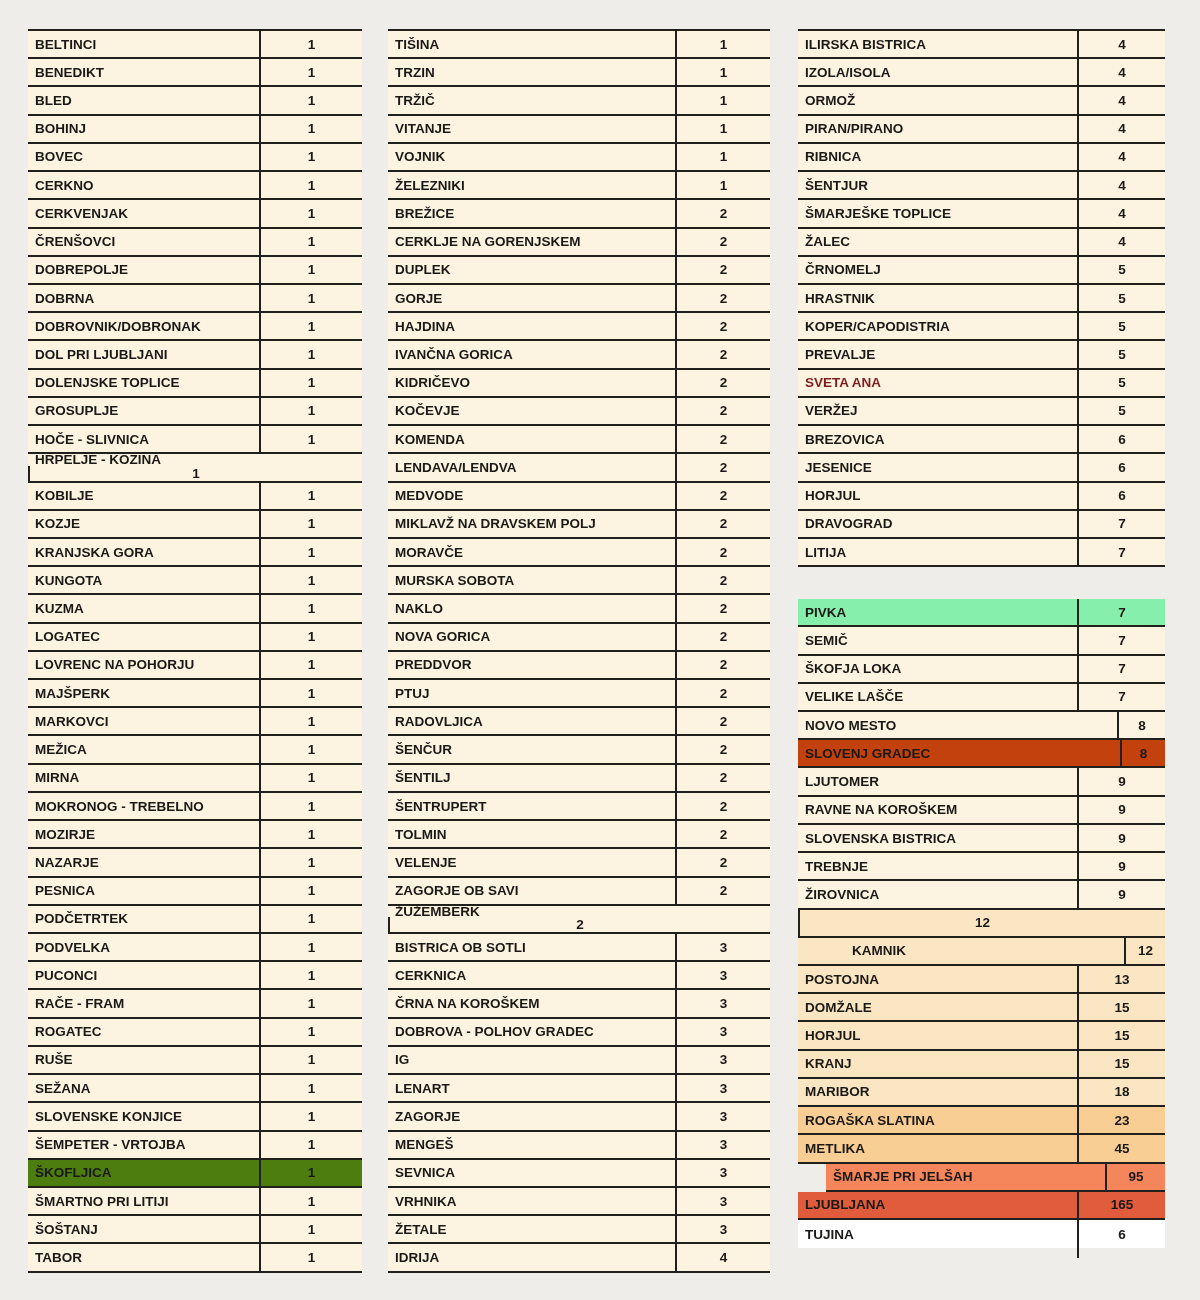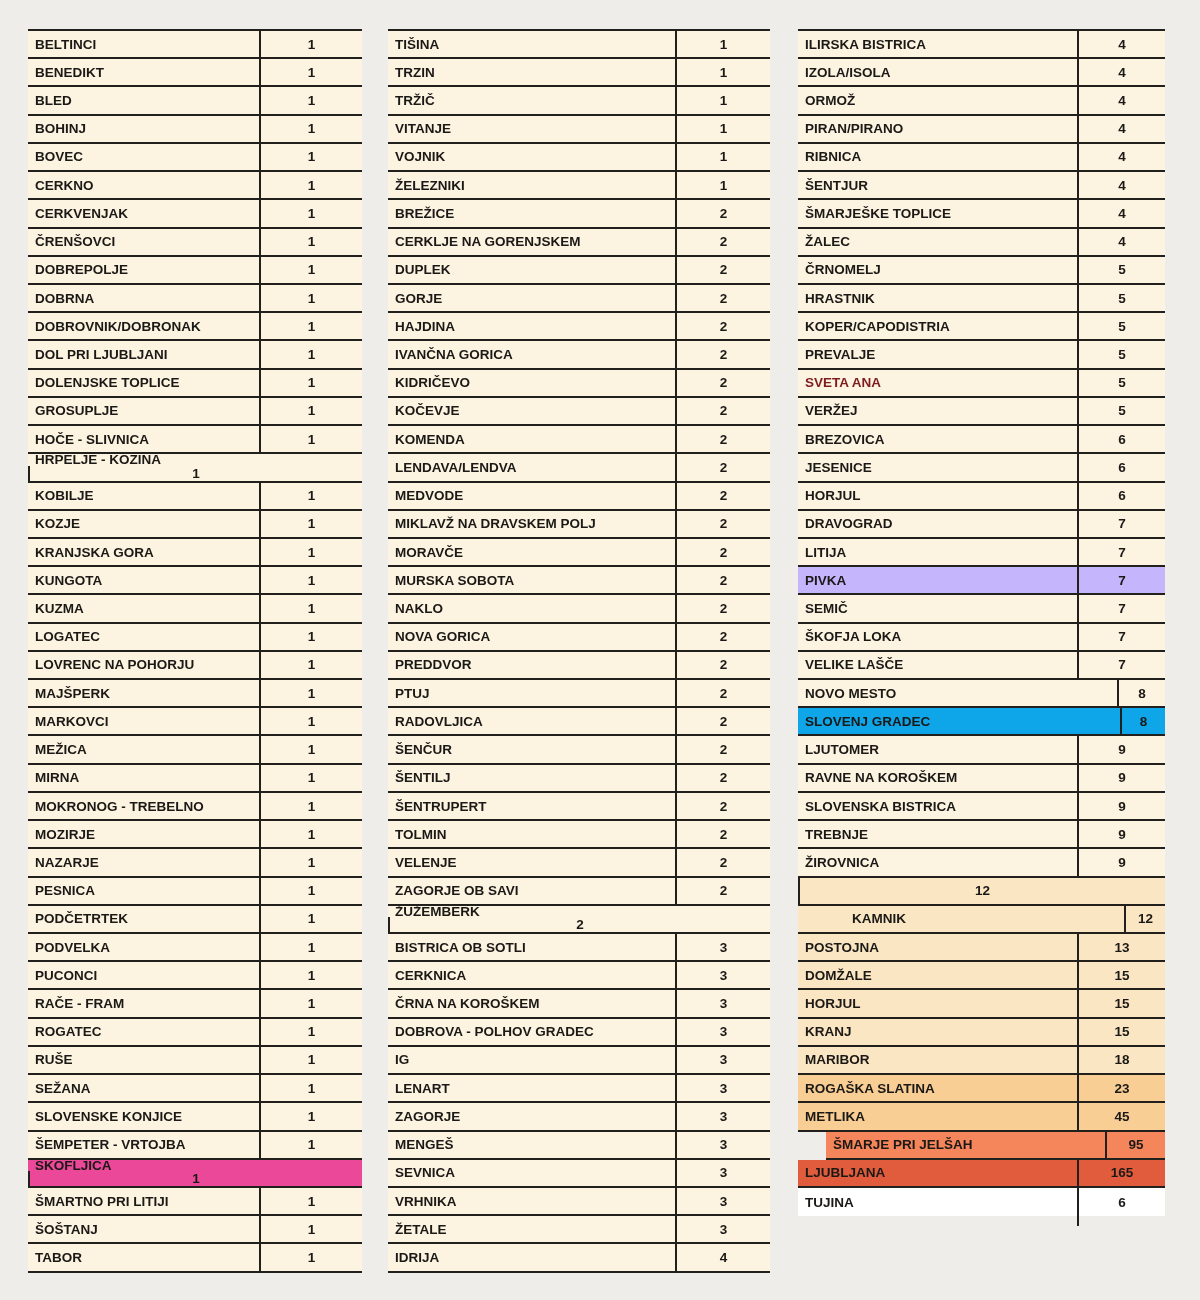--- a/index.html
+++ b/index.html
@@ -202,21 +202,21 @@
       <div class="cell-value" style="color: rgb(27, 25, 22);">1</div>
     </div>
     <div class="row" style="background: rgb(252, 243, 225);">
       <div class="cell-name" style="color: rgb(27, 25, 22);">SLOVENSKE KONJICE</div>
       <div class="cell-value" style="color: rgb(27, 25, 22);">1</div>
     </div>
     <div class="row" style="background: rgb(252, 243, 225);">
       <div class="cell-name" style="color: rgb(27, 25, 22);">ŠEMPETER - VRTOJBA</div>
       <div class="cell-value" style="color: rgb(27, 25, 22);">1</div>
     </div>
-    <div class="row" style="background: #ec4899; flex-direction: column;">
+    <div class="row" style="background: #4d7c0f;">
       <div class="cell-name" style="color: rgb(27, 25, 22);">ŠKOFLJICA</div>
       <div class="cell-value" style="color: rgb(27, 25, 22);">1</div>
     </div>
     <div class="row" style="background: rgb(252, 243, 225);">
       <div class="cell-name" style="color: rgb(27, 25, 22);">ŠMARTNO PRI LITIJI</div>
       <div class="cell-value" style="color: rgb(27, 25, 22);">1</div>
     </div>
     <div class="row" style="background: rgb(252, 243, 225);">
       <div class="cell-name" style="color: rgb(27, 25, 22);">ŠOŠTANJ</div>
       <div class="cell-value" style="color: rgb(27, 25, 22);">1</div>
@@ -474,41 +474,41 @@
       <div class="cell-value" style="color: rgb(27, 25, 22);">6</div>
     </div>
     <div class="row" style="background: rgb(252, 243, 225);">
       <div class="cell-name" style="color: rgb(27, 25, 22);">DRAVOGRAD</div>
       <div class="cell-value" style="color: rgb(27, 25, 22);">7</div>
     </div>
     <div class="row" style="background: rgb(252, 243, 225);">
       <div class="cell-name" style="color: rgb(27, 25, 22);">LITIJA</div>
       <div class="cell-value" style="color: rgb(27, 25, 22);">7</div>
     </div>
-    <div class="row" style="background: #c4b5fd;">
+    <div class="row" style="background: #86efac; margin-top: 32px;">
       <div class="cell-name" style="color: rgb(27, 25, 22);">PIVKA</div>
       <div class="cell-value" style="color: rgb(27, 25, 22);">7</div>
     </div>
     <div class="row" style="background: rgb(252, 243, 225);">
       <div class="cell-name" style="color: rgb(27, 25, 22);">SEMIČ</div>
       <div class="cell-value" style="color: rgb(27, 25, 22);">7</div>
     </div>
     <div class="row" style="background: rgb(252, 243, 225);">
       <div class="cell-name" style="color: rgb(27, 25, 22);">ŠKOFJA LOKA</div>
       <div class="cell-value" style="color: rgb(27, 25, 22);">7</div>
     </div>
     <div class="row" style="background: rgb(252, 243, 225);">
       <div class="cell-name" style="color: rgb(27, 25, 22);">VELIKE LAŠČE</div>
       <div class="cell-value" style="color: rgb(27, 25, 22);">7</div>
     </div>
     <div class="row" style="background: rgb(252, 243, 225); gap: 40px;">
       <div class="cell-name" style="color: rgb(27, 25, 22);">NOVO MESTO</div>
       <div class="cell-value" style="color: rgb(27, 25, 22);">8</div>
     </div>
-    <div class="row" style="background: #0ea5e9; gap: 43px;">
+    <div class="row" style="background: #c2410c; gap: 43px;">
       <div class="cell-name" style="color: rgb(27, 25, 22);">SLOVENJ GRADEC</div>
       <div class="cell-value" style="color: rgb(27, 25, 22);">8</div>
     </div>
     <div class="row" style="background: rgb(252, 243, 225);">
       <div class="cell-name" style="color: rgb(27, 25, 22);">LJUTOMER</div>
       <div class="cell-value" style="color: rgb(27, 25, 22);">9</div>
     </div>
     <div class="row" style="background: rgb(252, 243, 225);">
       <div class="cell-name" style="color: rgb(27, 25, 22);">RAVNE NA KOROŠKEM</div>
       <div class="cell-value" style="color: rgb(27, 25, 22);">9</div>

